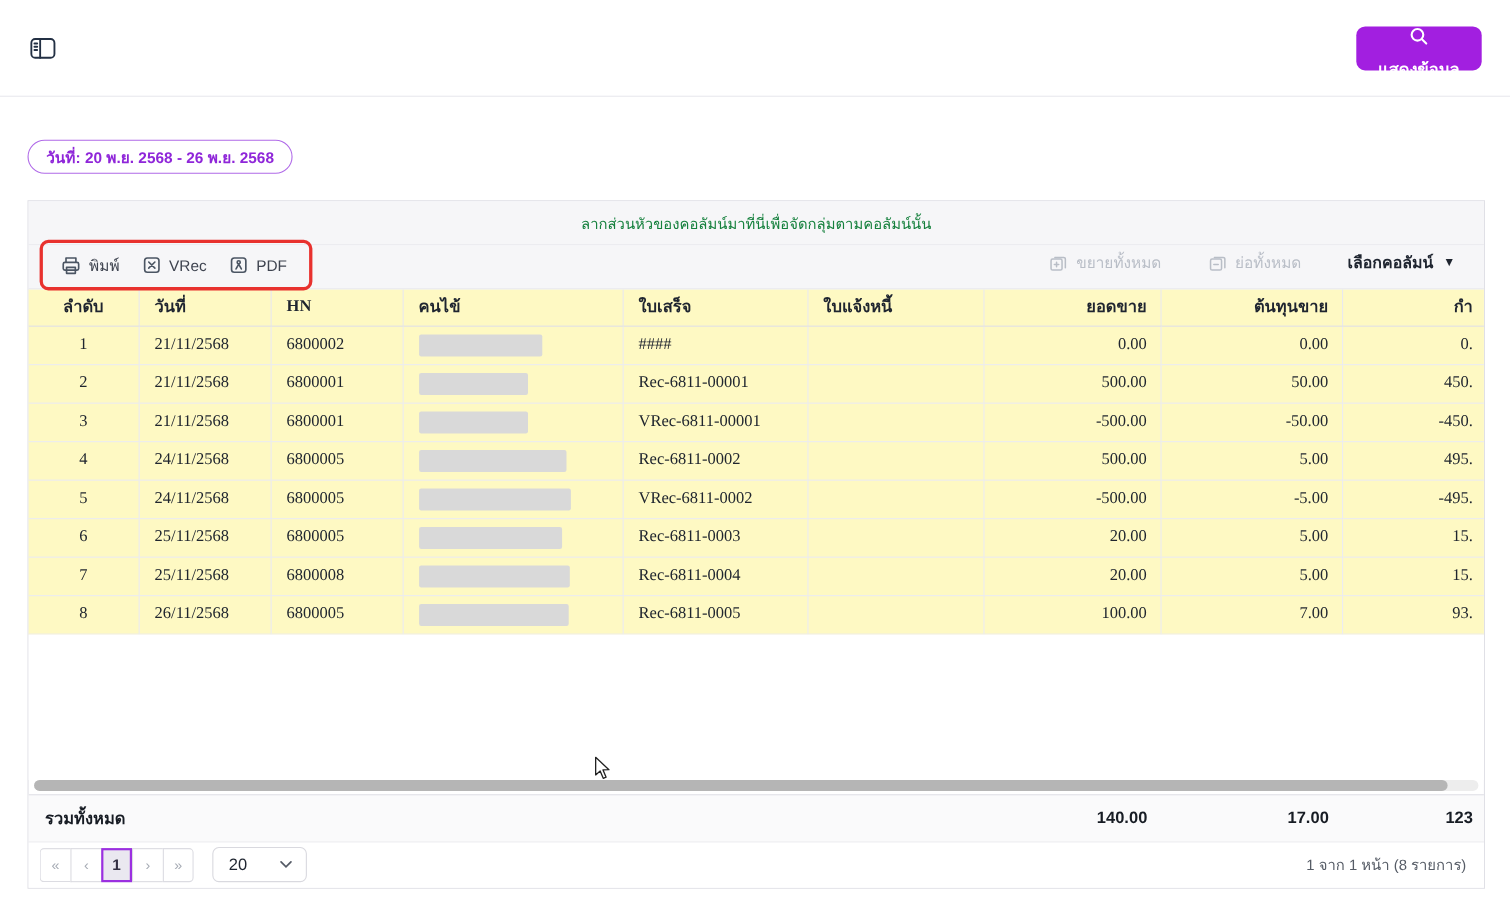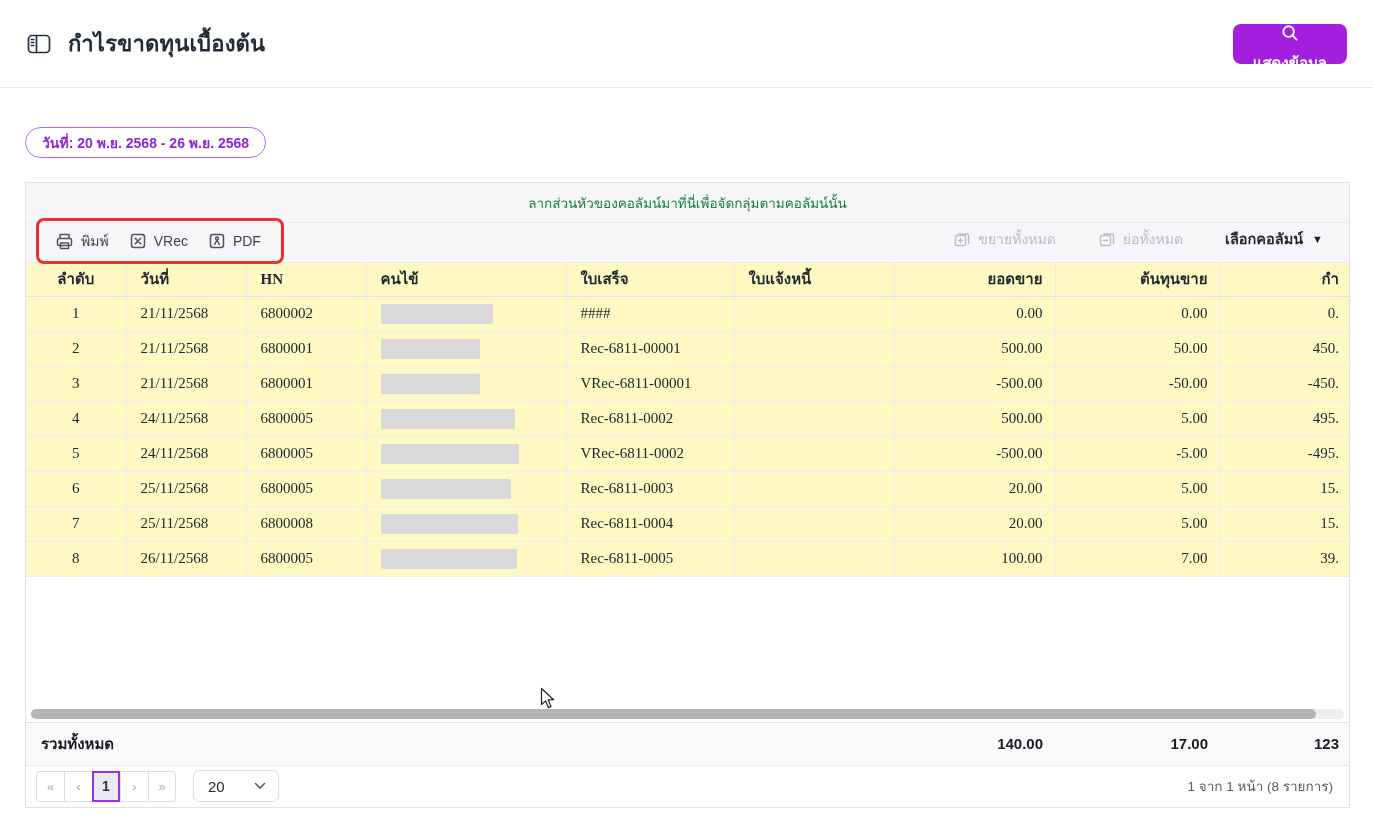--- a/index.html
+++ b/index.html
@@ -112,21 +112,20 @@
   <div class="title-wrap">
     <span style="display:flex;cursor:pointer;">
       <svg width="26" height="24" viewBox="0 0 26 24" fill="none" stroke="#233044" stroke-width="1.7" stroke-linecap="round">
         <rect x="2.5" y="3.5" width="21" height="17" rx="3.5"></rect>
         <line x1="10.5" y1="3.5" x2="10.5" y2="20.5"></line>
         <line x1="5.3" y1="7.5" x2="7.8" y2="7.5"></line>
         <line x1="5.3" y1="10.5" x2="7.8" y2="10.5"></line>
         <line x1="5.3" y1="13.5" x2="7.8" y2="13.5"></line>
       </svg>
     </span>
-    <span class="page-title">กำไรขาดทุนเบื้องต้น</span>
   </div>
   <button class="show-btn">
     <span style="display:flex;">
       <svg width="18" height="18" viewBox="0 0 18 18" fill="none" stroke="#ffffff" stroke-width="1.9" stroke-linecap="round">
         <circle cx="7.6" cy="7.6" r="5.3"></circle>
         <line x1="11.7" y1="11.7" x2="15.6" y2="15.6"></line>
       </svg>
     </span>
     <span>แสดงข้อมูล</span>
   </button>
@@ -327,21 +326,21 @@
               <td class="c-no">8</td>
               <td>26/11/2568</td>
               <td>6800005</td>
               <td>
                 <div class="redact" style="width: 136px;"></div>
               </td>
               <td>Rec-6811-0005</td>
               <td></td>
               <td class="num">100.00</td>
               <td class="num">7.00</td>
-              <td class="num">39.</td>
+              <td class="num">93.</td>
             </tr>
           </tbody>
       </table>
     </div>
 
     <div class="spacer"></div>
 
     <div class="hscroll">
       <div class="hthumb"></div>
     </div>

